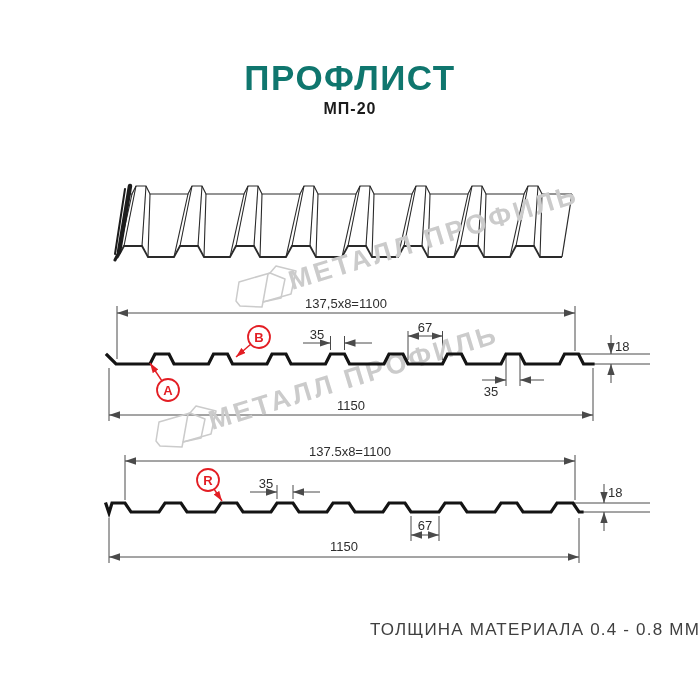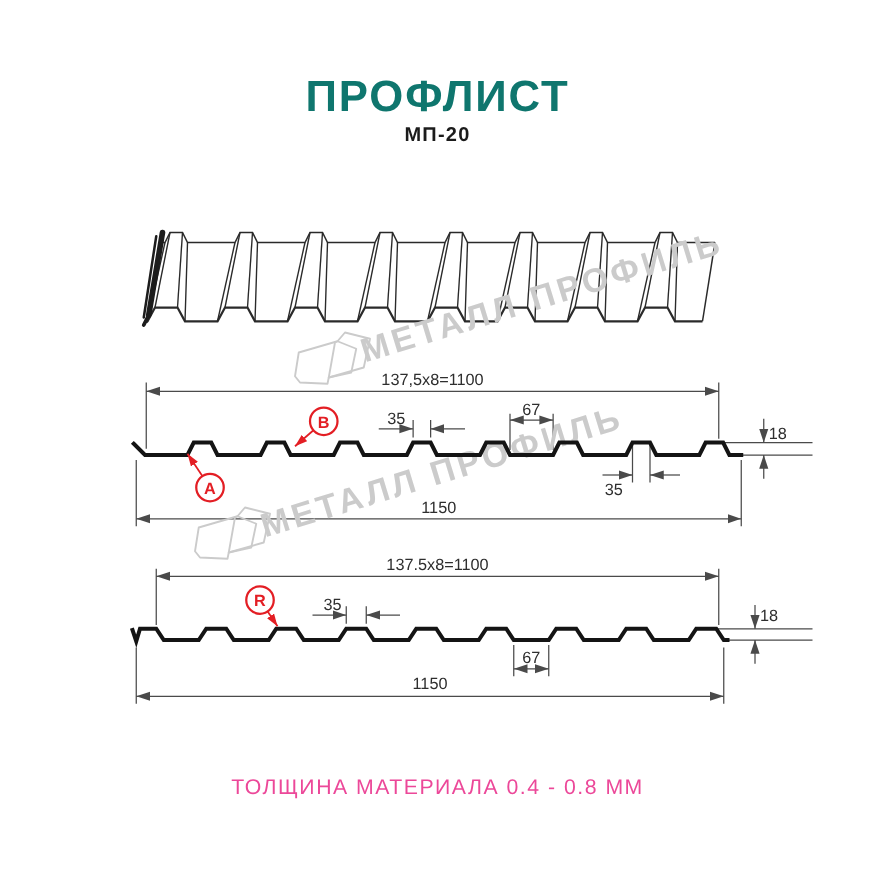--- a/index.html
+++ b/index.html
@@ -9,22 +9,22 @@
   }
   .page-title{
     position:absolute;top:58px;left:0;width:700px;text-align:center;
     font-size:35px;font-weight:800;letter-spacing:1.5px;color:#0f766e;
   }
   .page-subtitle{
     position:absolute;top:100px;left:0;width:700px;text-align:center;
     font-size:16px;font-weight:600;letter-spacing:1px;color:#1b1b1b;
   }
   .page-footer{
-    position:absolute;top:620px;left:0;width:700px;text-align:center;
-    font-size:17px;font-weight:500;letter-spacing:1.2px;color:#ec4899;
+    position:absolute;top:620px;left:0;width:700px;text-align:right;
+    font-size:17px;font-weight:500;letter-spacing:1.2px;color:#404040;
   }
   svg{position:absolute;top:0;left:0;}
   .dim-line{stroke:#4a4a4a;stroke-width:1;fill:none;}
   .dim-text{fill:#2e2e2e;font-size:13px;font-family:"Liberation Sans",sans-serif;}
   .profile{stroke:#141414;stroke-width:3.2;fill:none;stroke-linecap:square;}
   .sheet3d{stroke:#2a2a2a;fill:none;}
   .wm{stroke:#cbcbcb;fill:none;stroke-width:1.5;stroke-linejoin:round;}
   .wm-text{fill:#cbcbcb;font-size:27px;font-weight:bold;letter-spacing:3px;font-family:"Liberation Sans",sans-serif;}
   .red-circ{stroke:#e31e24;stroke-width:1.8;fill:#ffffff;}
   .red-letter{fill:#e31e24;font-size:13px;font-weight:600;text-anchor:middle;font-family:"Liberation Sans",sans-serif;}

